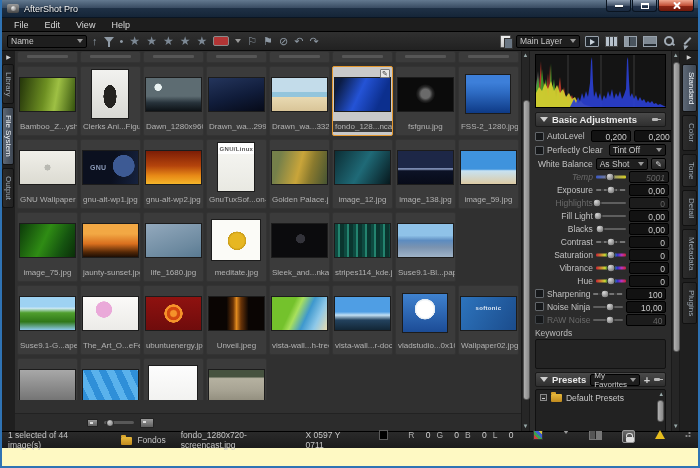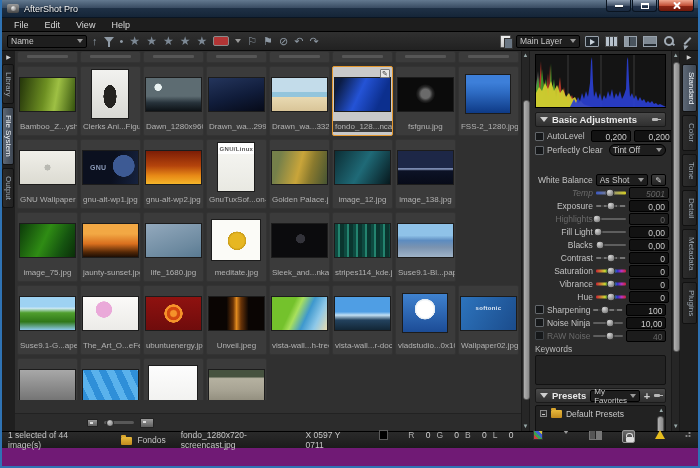--- a/index.html
+++ b/index.html
@@ -1,18 +1,18 @@
 <!DOCTYPE html>
 <html><head>
 <meta charset="utf-8">
 <style>
   html,body{margin:0;padding:0;background:#555;}
   *{box-sizing:border-box;}
   .win{width:700px;height:468px;position:relative;font-family:"Liberation Sans",sans-serif;
-       background:#701a75;border:2px solid #2f73b4;border-top:none;overflow:hidden;}
+       background:#fef9c3;border:2px solid #2f73b4;border-top:none;overflow:hidden;}
   
   .titlebar{height:18px;background:linear-gradient(#63798f 0%,#3a4d63 45%,#1f3146 46%,#152538 100%);
     display:flex;align-items:center;padding:0 5px;position:relative;border-bottom:1px solid #0a1522;}
   .appicon{width:12px;height:9px;background:linear-gradient(#9a9a9a,#474747);border-radius:2px;position:relative;margin-right:5px;}
   .appicon:before{content:"";position:absolute;left:4px;top:2px;width:5px;height:5px;border-radius:50%;background:radial-gradient(circle at 35% 30%,#eee,#666);}
   .apptitle{color:#f2f2f2;font-size:9px;text-shadow:0 1px 2px #000;}
   .winbtns{position:absolute;right:4px;top:0;display:flex;}
   .wbtn{height:12px;border:1px solid #0a1420;border-top:none;border-radius:0 0 3px 3px;margin-left:1px;
         display:flex;align-items:center;justify-content:center;}
   .wbtn.mini,.wbtn.maxi{width:25px;background:linear-gradient(#8c9cb0 0%,#44546a 50%,#24344c 51%,#1a2a40);}
@@ -353,20 +353,26 @@
                 <div class="thumb wide" style="background: linear-gradient(120deg, rgb(12, 46, 53), rgb(31, 106, 119) 50%, rgb(7, 24, 29));"></div>
               </div>
               <div class="tname">image_12.jpg</div>
             </div>
             <div class="cell">
               <div class="thumbwrap">
                 <div class="thumb wide" style="background: linear-gradient(rgb(29, 39, 71) 0px, rgb(29, 39, 71) 50%, rgb(150, 167, 207) 54%, rgb(12, 18, 38) 60%, rgb(7, 11, 24));"></div>
               </div>
               <div class="tname">image_138.jpg</div>
             </div>
+            <div class="cell">
+              <div class="thumbwrap">
+                <div class="thumb wide" style="background: linear-gradient(rgb(63, 147, 221) 0px, rgb(63, 147, 221) 55%, rgb(200, 226, 242) 60%, rgb(221, 203, 164));"></div>
+              </div>
+              <div class="tname">image_59.jpg</div>
+            </div>
           </div>
           <div class="grow">
             <div class="cell">
               <div class="thumbwrap">
                 <div class="thumb wide" style="background: linear-gradient(115deg, rgb(12, 58, 10), rgb(47, 140, 20) 45%, rgb(21, 84, 16) 75%, rgb(10, 46, 8));"></div>
               </div>
               <div class="tname">image_75.jpg</div>
             </div>
             <div class="cell">
               <div class="thumbwrap">
@@ -522,27 +528,27 @@
         <span class="alabel lft">AutoLevel</span>
         <span class="spacer"></span>
         <span class="valbox">0,200</span>
         <span class="valbox">0,200</span>
       </div>
 
       <div class="adj-row" style="height:14px;">
         <span class="cb"></span>
         <span class="alabel lft">Perfectly Clear</span>
         <span class="spacer"></span>
-        <span class="dd mini" style="width:86px;border-radius:6px;">
+        <span class="dd mini" style="width:86px;">
           <span>Tint Off</span>
           <span class="ddarrow"></span>
         </span>
       </div>
 
-      <div class="adj-row" style="height:14px;margin-top:16px;">
+      <div class="adj-row" style="height:14px;">
         <span class="spacer"></span>
         <span class="alabel lft">White Balance</span>
         <span class="dd mini" style="width:62px;">
           <span>As Shot</span>
           <span class="ddarrow"></span>
         </span>
         <span class="eyedrop">✎</span>
       </div>
 
       <div class="adj-row dim" style="height:12px;font-style:italic;">

